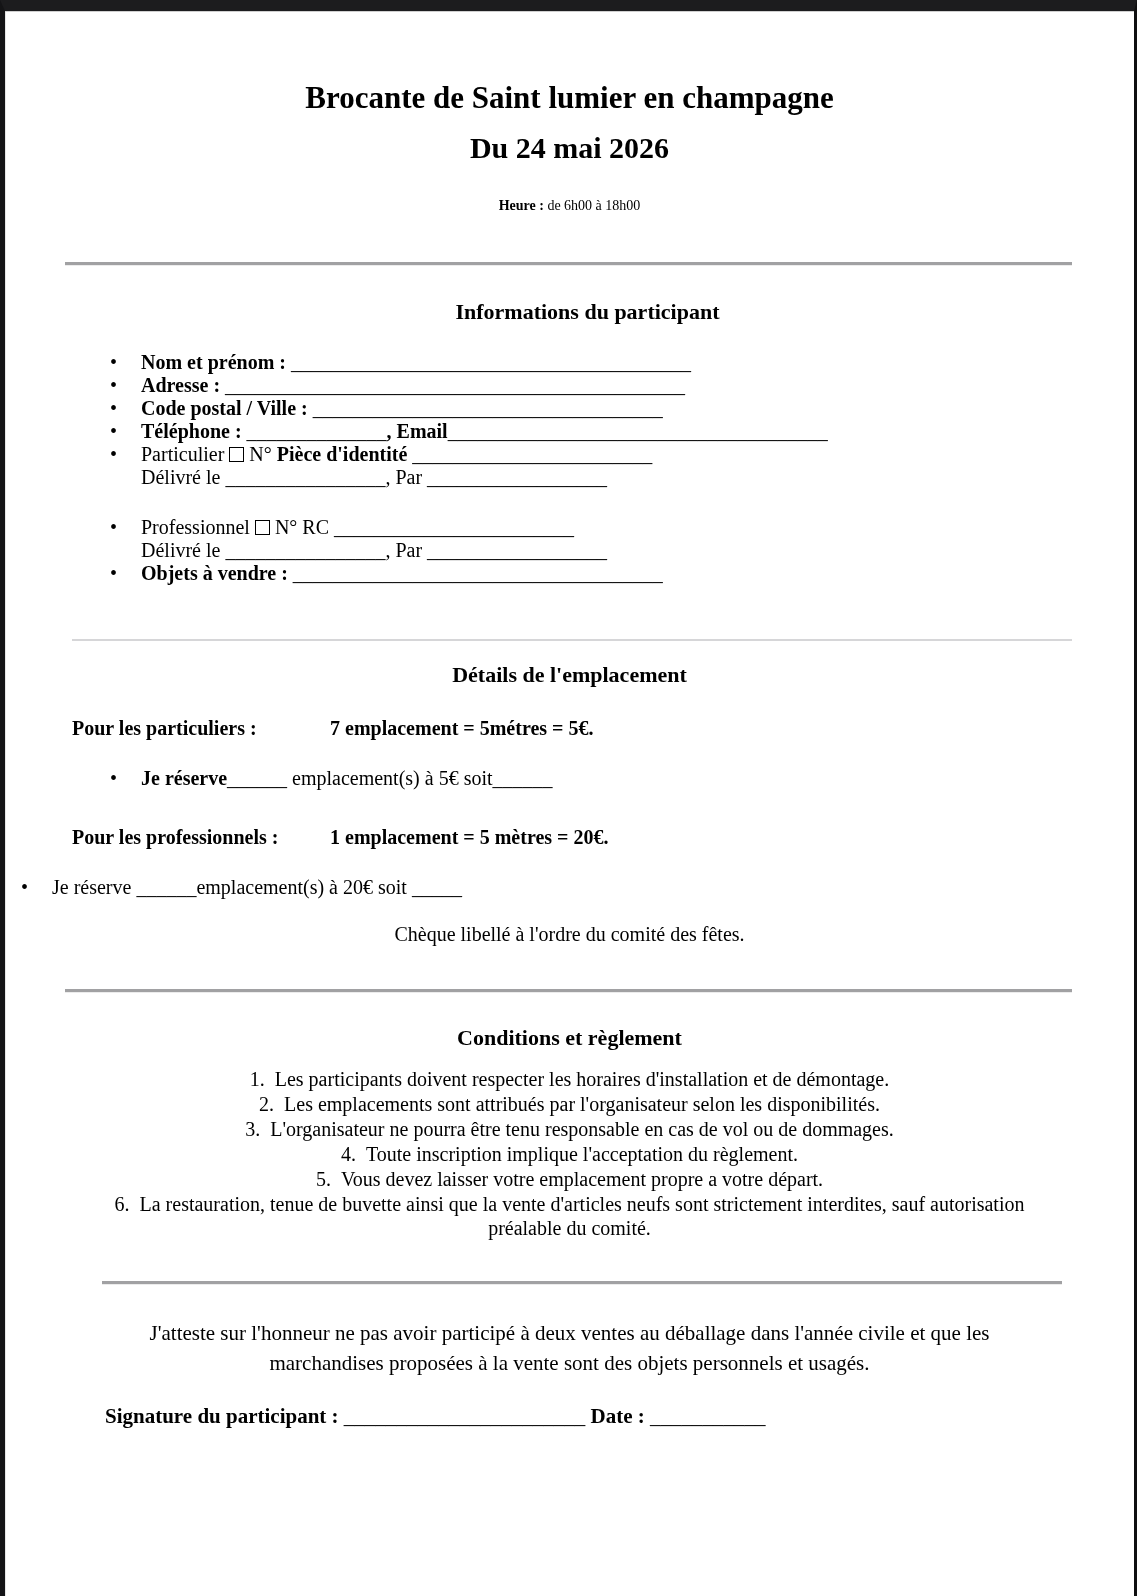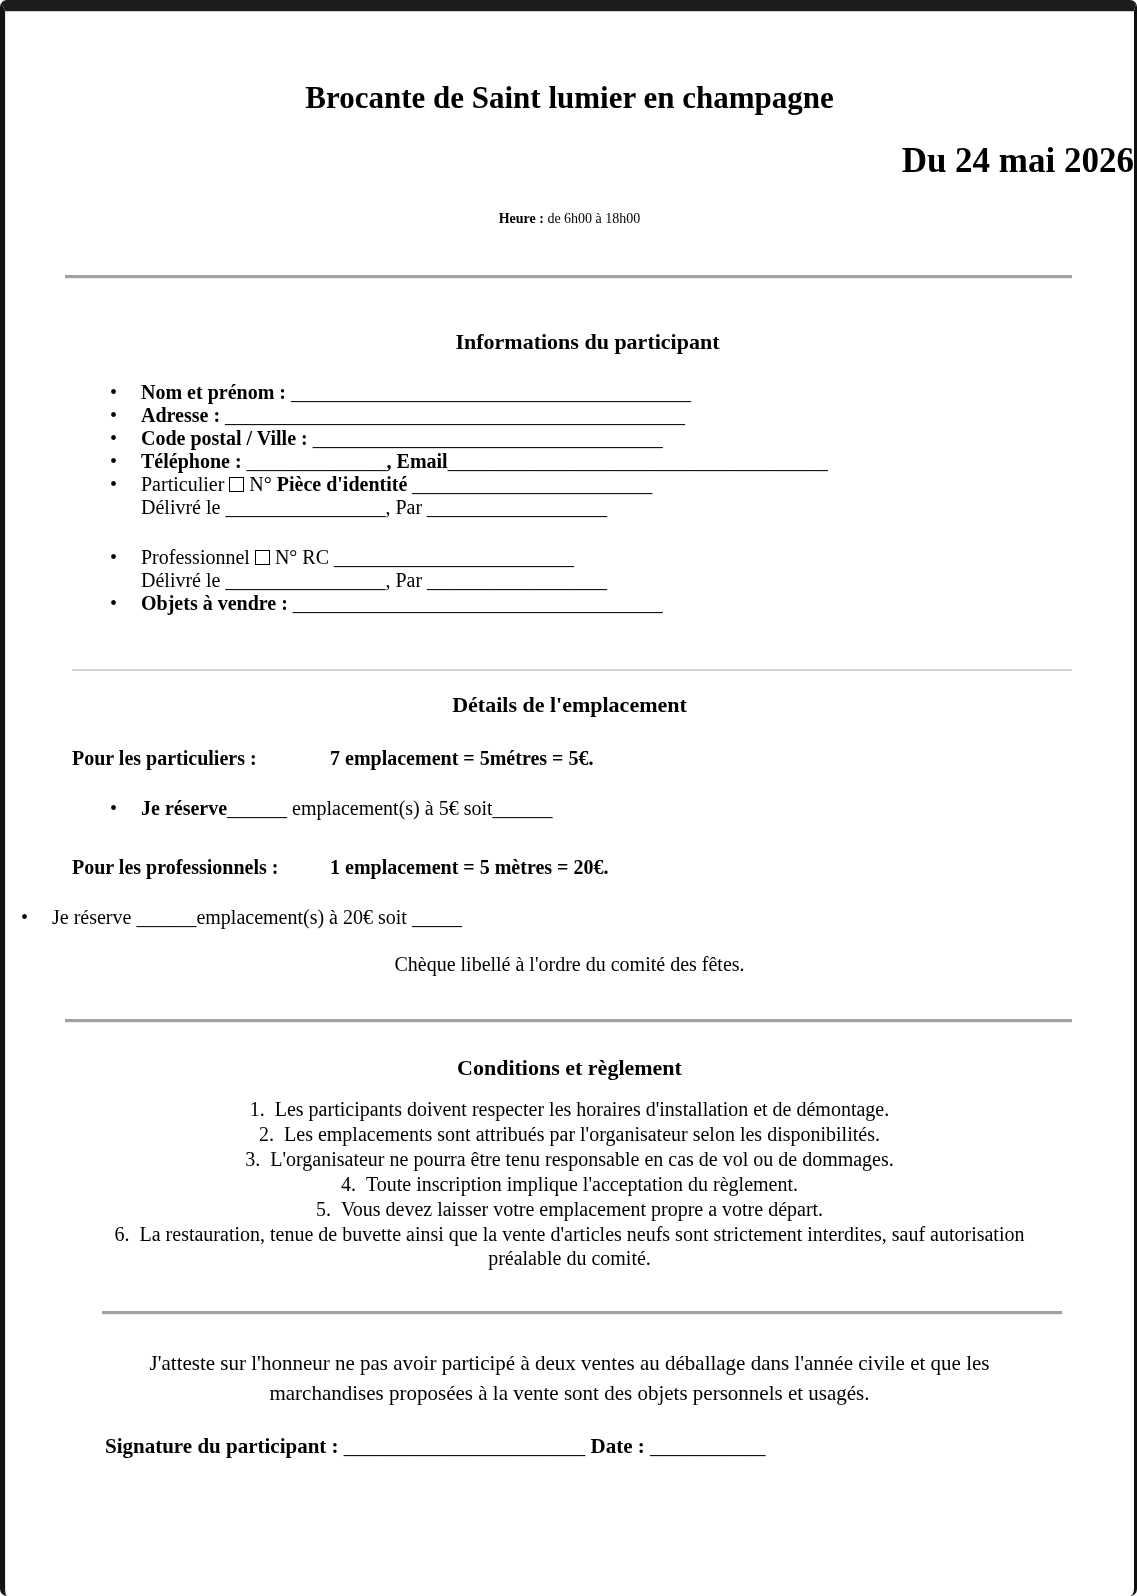--- a/index.html
+++ b/index.html
@@ -8,38 +8,37 @@
     width:1137px; height:1596px;
     box-sizing:border-box;
     background:#ffffff;
     border-top:11px solid #1c1c1e;
     border-left:5px solid #141416;
     border-right:3px solid #0f0f10;
     box-shadow: inset 0 1px 0 #cfcfcf, inset 1px 0 0 #e6e6e6;
     font-family:"Liberation Serif","DejaVu Serif",serif;
     color:#000;
     overflow:hidden;
-    border-radius:7px;
   }
   .doc { padding-top:69px; }
   h1,h2,h3,p,ul,ol,li { margin:0; padding:0; }
 
   .title   { text-align:center; font-size:31px; font-weight:bold; line-height:36px; }
-  .datettl { text-align:right; font-size:35px; font-weight:bold; line-height:36px; margin-top:27px; }
+  .datettl { text-align:center; font-size:30px; font-weight:bold; line-height:36px; margin-top:14px; }
   .timettl { text-align:center; font-size:14px; line-height:25px; margin-top:27px; }
   .timettl b { font-weight:bold; }
 
   .rule        { border:none; height:3px; background:#a1a1a3; border-bottom:1px solid #ececec; }
   .rule.r1     { margin:44px 62px 0 60px; }
   .rule.r3     { margin:43px 62px 0 60px; }
   .rule.thin   { height:2px; background:#d6d6d8; border-bottom:none; margin:54px 62px 0 67px; }
   .rule.r4     { margin:41px 72px 0 97px; }
 
   .sect-head { text-align:center; font-size:22px; font-weight:bold; line-height:26px; }
-  .hd1 { margin-top:50px;padding-left:36px; }
+  .hd1 { margin-top:33px;padding-left:36px; }
   .hd2 { margin-top:21px; }
   .hd3 { margin-top:32px; }
 
   .plist { list-style:none; margin-top:26px; font-size:20px; line-height:23px; }
   .plist li { margin-left:105px; }
   .plist li .bullet { display:inline-block; width:31px; font-size:20px; }
   .plist li.cont { margin-left:136px; }
   .plist li.gap { margin-top:27px; }
   .plist b { font-weight:bold; }
 

